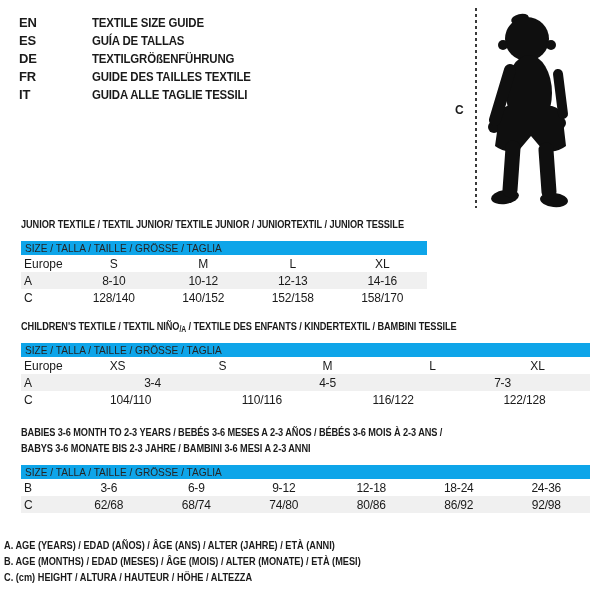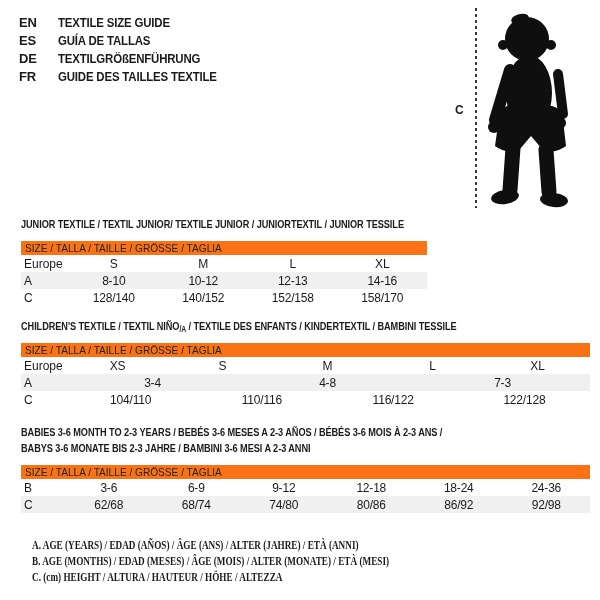--- a/index.html
+++ b/index.html
@@ -8,21 +8,21 @@
     width: 600px;
     height: 600px;
     background: #ffffff;
     font-family: "Liberation Sans", sans-serif;
     color: #1a1a1a;
     overflow: hidden;
   }
 
   
   .langs { position: absolute; left: 19px; top: 13px; }
-  .lang-row { display: flex; height: 18px; align-items: center; }
+  .lang-row { display: flex; height: 18px; align-items: center; gap: 34px; }
   .lang-code {
     width: 39px; font-weight: 700; font-size: 13px; letter-spacing: -0.2px;
   }
   .lang-label {
     font-weight: 700; font-size: 13px; letter-spacing: -0.2px;
     display: inline-block; transform: scaleX(0.88); transform-origin: 0 50%;
     white-space: nowrap;
   }
 
   
@@ -34,36 +34,36 @@
   
   .sec-title {
     position: absolute; font-weight: 700; font-size: 11.5px; letter-spacing: -0.1px;
     white-space: nowrap; transform: scaleX(0.8); transform-origin: 0 0; line-height: 16px;
   }
   .subsc { font-size: 8.5px; position: relative; top: 2px; }
 
   
   .size-table { position: absolute; font-size: 12px; }
   .hdr {
-    height: 14px; background: #f97316; display: flex; align-items: center;
+    height: 14px; background: #0ea5e9; display: flex; align-items: center;
     padding-left: 4px; color: #242424;
   }
   .hdr span {
     font-size: 11.5px; display: inline-block; transform: scaleX(0.88);
     transform-origin: 0 50%; white-space: nowrap;
   }
   .trow { display: flex; height: 17px; align-items: center; }
   .trow.stripe { background: #f0f0f0; }
   .tlabel { padding-left: 3px; box-sizing: border-box; }
   .w48 .tlabel { width: 48px; }
   .w44 .tlabel { width: 44px; }
   .tcell { flex: 1; text-align: center; letter-spacing: -0.2px; }
 
   
-  .legend { position: absolute; left: 32px; top: 537px; font-family: Liberation Serif, serif; }
+  .legend { position: absolute; left: 4px; top: 537px; }
   .legend-line {
     font-weight: 700; font-size: 11.5px; height: 16px; line-height: 16px;
     white-space: nowrap; transform: scaleX(0.8); transform-origin: 0 0;
   }
 </style>
 </head>
 <body>
 
 <div class="page">
 
@@ -76,20 +76,24 @@
       <span class="lang-code">ES</span>
       <span class="lang-label">GUÍA DE TALLAS</span>
     </div>
     <div class="lang-row">
       <span class="lang-code">DE</span>
       <span class="lang-label">TEXTILGRÖßENFÜHRUNG</span>
     </div>
     <div class="lang-row">
       <span class="lang-code">FR</span>
       <span class="lang-label">GUIDE DES TAILLES TEXTILE</span>
+    </div>
+    <div class="lang-row">
+      <span class="lang-code">IT</span>
+      <span class="lang-label">GUIDA ALLE TAGLIE TESSILI</span>
     </div>
   </div>
 
   <div class="figure">
     <svg class="dashline" width="4" height="200">
       <line x1="2" y1="0" x2="2" y2="200" stroke="#3a3a3a" stroke-width="2" stroke-dasharray="3 3"></line>
     </svg>
     <span class="cmark">C</span>
     <svg class="baby" width="100" height="200" viewBox="0 0 100 200">
       <g fill="#0f0f0f" stroke="none">
@@ -150,21 +154,21 @@
       <span class="tlabel">Europe</span>
       <span class="tcell">XS</span>
       <span class="tcell">S</span>
       <span class="tcell">M</span>
       <span class="tcell">L</span>
       <span class="tcell">XL</span>
     </div>
     <div class="trow stripe">
       <span class="tlabel">A</span>
       <span class="tcell">3-4</span>
-      <span class="tcell">4-8</span>
+      <span class="tcell">4-5</span>
       <span class="tcell">7-3</span>
     </div>
     <div class="trow">
       <span class="tlabel">C</span>
       <span class="tcell">104/110</span>
       <span class="tcell">110/116</span>
       <span class="tcell">116/122</span>
       <span class="tcell">122/128</span>
     </div>
   </div>

